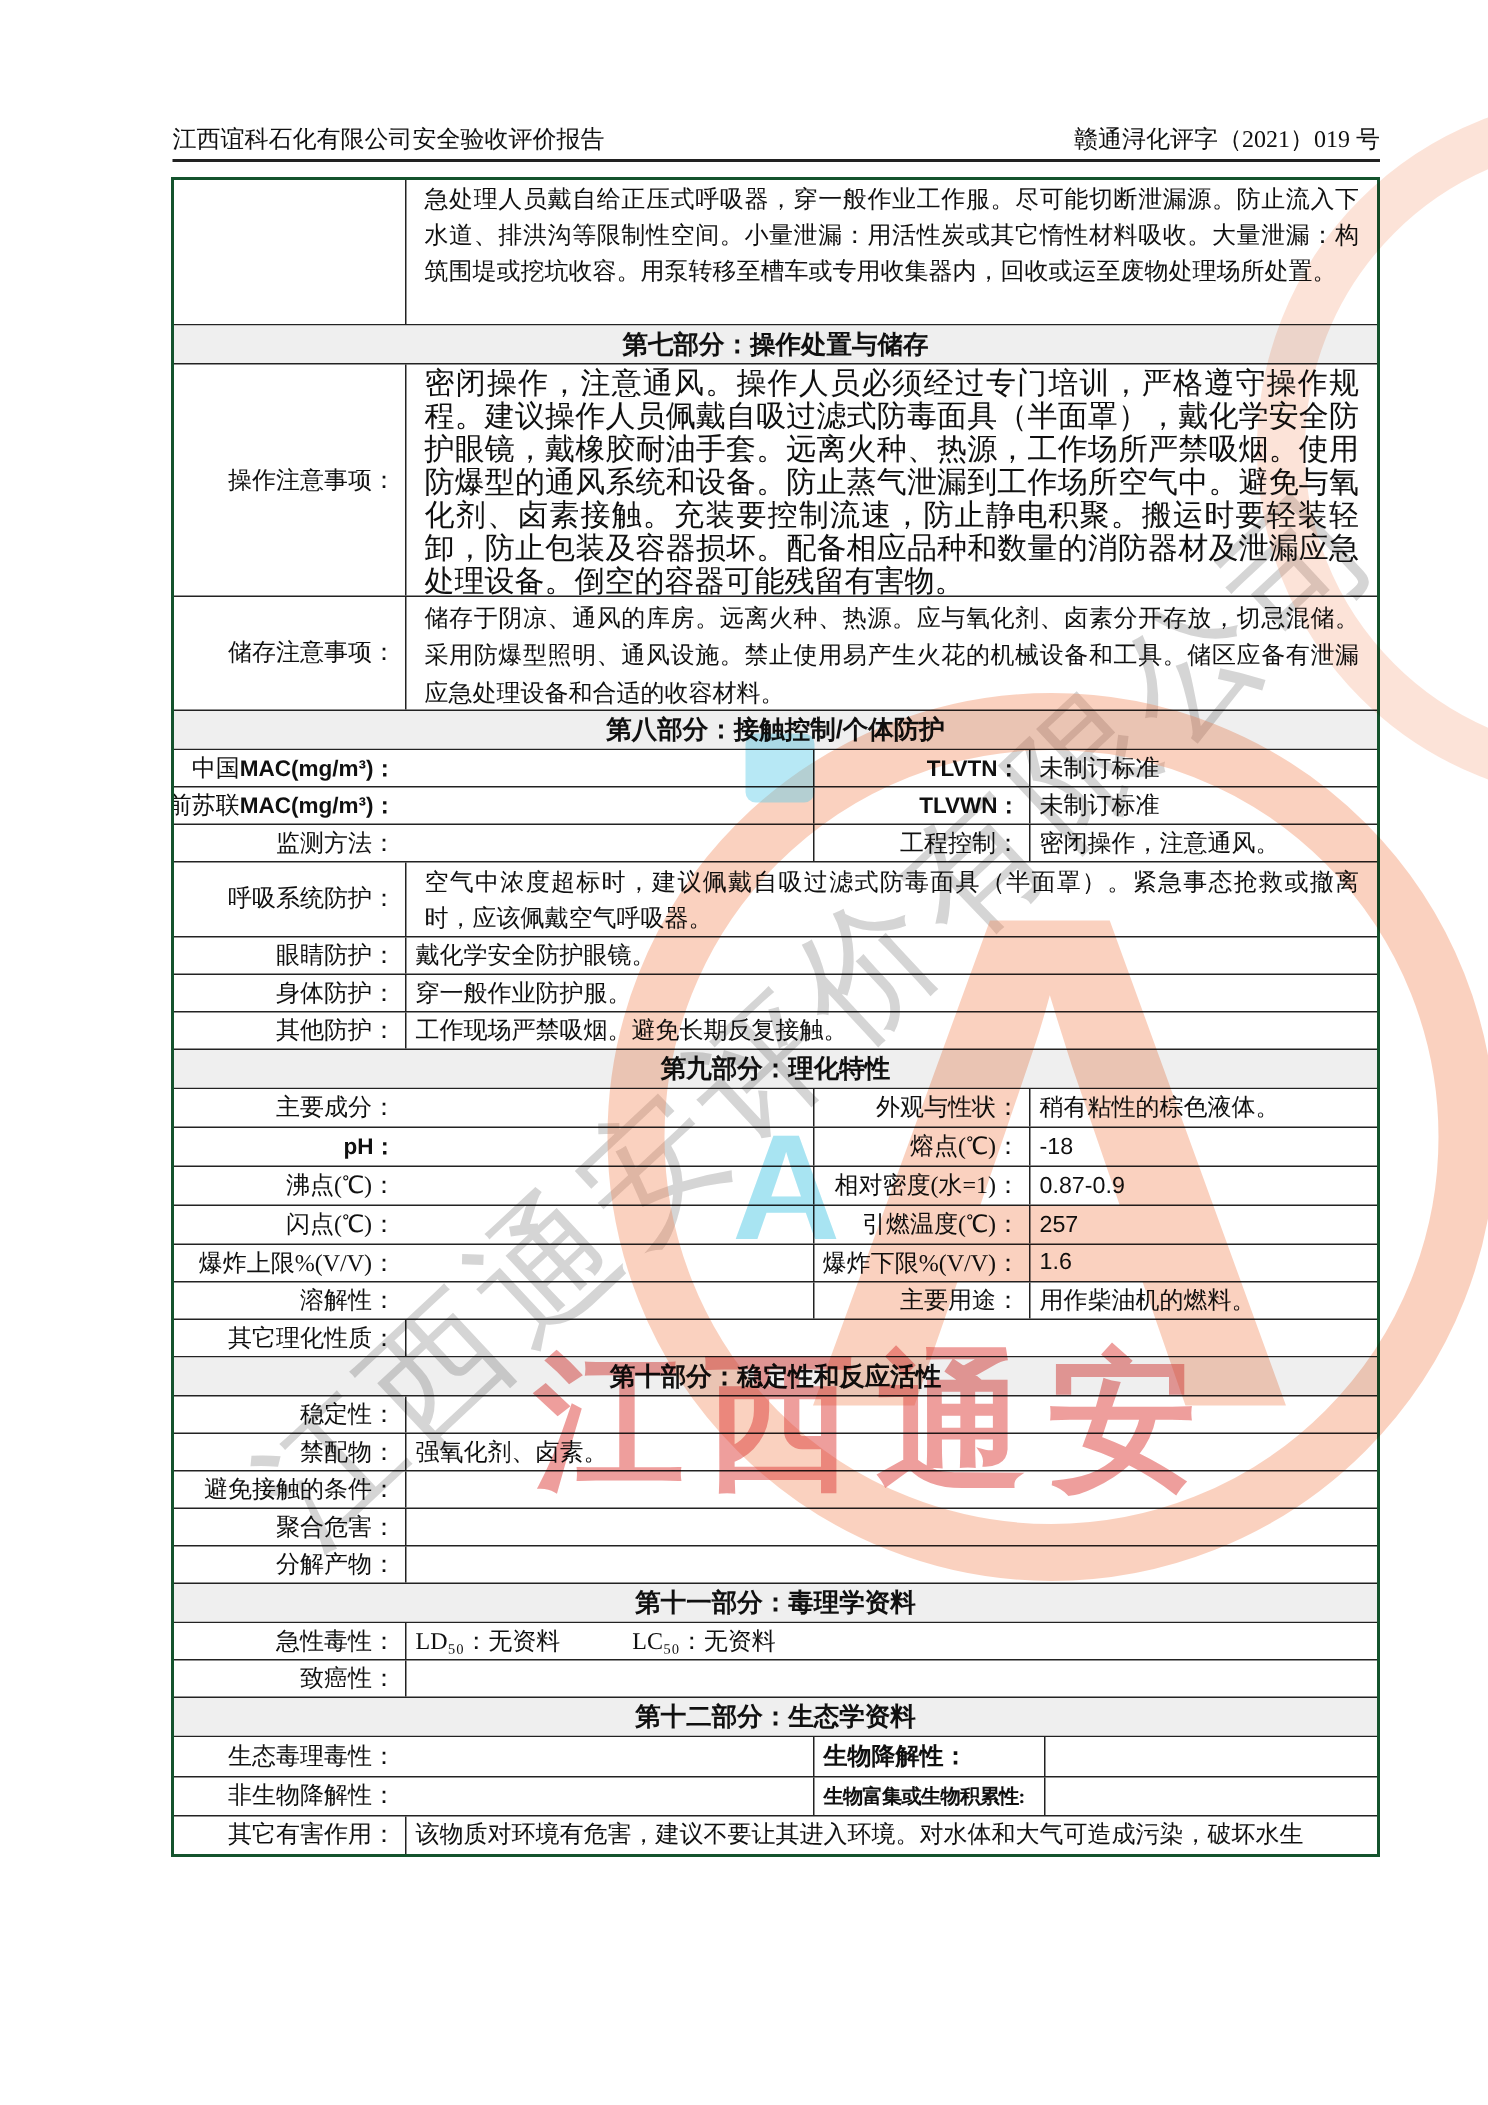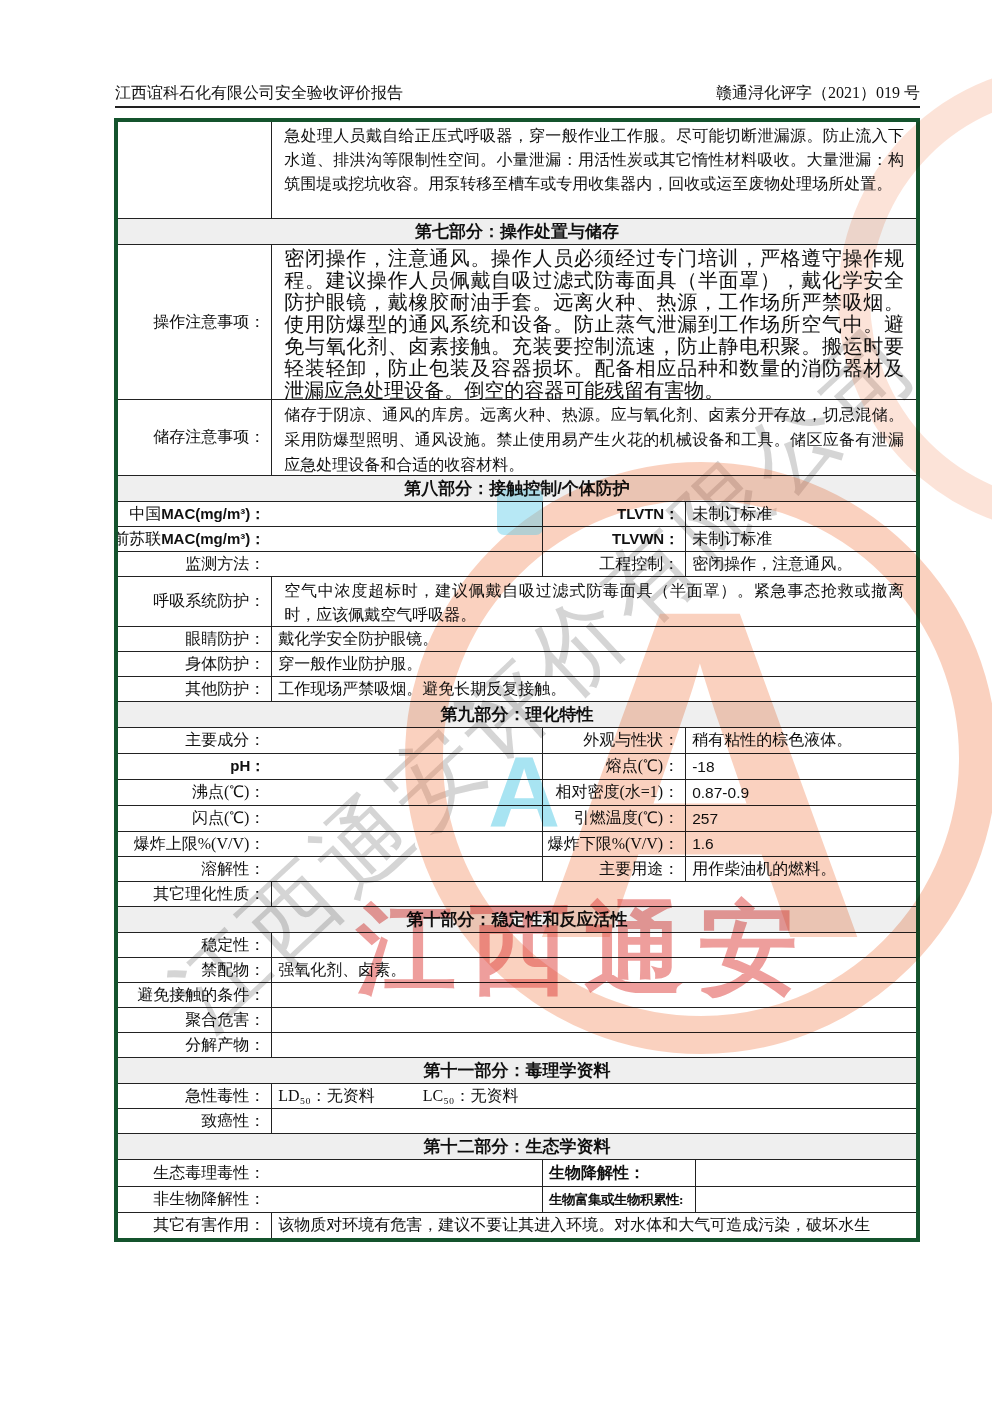--- a/index.html
+++ b/index.html
@@ -2,21 +2,21 @@
 <html><head>
 <meta charset="utf-8">
 <style>
   html,body{margin:0;padding:0;background:#ffffff;}
   .page{position:relative;width:992px;height:1264px;background:#ffffff;overflow:hidden;
         font-family:"Liberation Serif", serif;color:#101010;}
   
   .hdr{position:absolute;left:115px;top:82px;width:805px;height:26px;
        border-bottom:2px solid #222;font-size:16px;display:flex;justify-content:space-between;align-items:flex-end;padding-bottom:2px;box-sizing:border-box;}
   
-  .tbl{position:absolute;left:114px;top:118px;width:806px;border:4px solid #14532d;box-sizing:border-box;background:transparent;}
+  .tbl{position:absolute;left:114px;top:118px;width:806px;border:2px solid #14532d;box-sizing:border-box;background:transparent;}
   .row{display:flex;box-sizing:border-box;}
   .row + .row{border-top:1px solid #222;}
   .c{box-sizing:border-box;padding:0 6px;font-size:16px;overflow:hidden;}
   .c + .c{border-left:1px solid #222;}
   .w1{width:154px;padding-left:16px;} .w2{width:272px;margin-top:48px;} .w3{width:144px;} .w4{width:232px;}
   .w234{width:648px;} .wall{width:802px;}
   .w3e{width:154px;} .w4e{width:222px;}
   .lab{display:flex;align-items:center;justify-content:flex-end;text-align:right;white-space:nowrap;}
   .lab.left{justify-content:flex-start;text-align:left;font-weight:bold;}
   .val{display:flex;align-items:center;}

